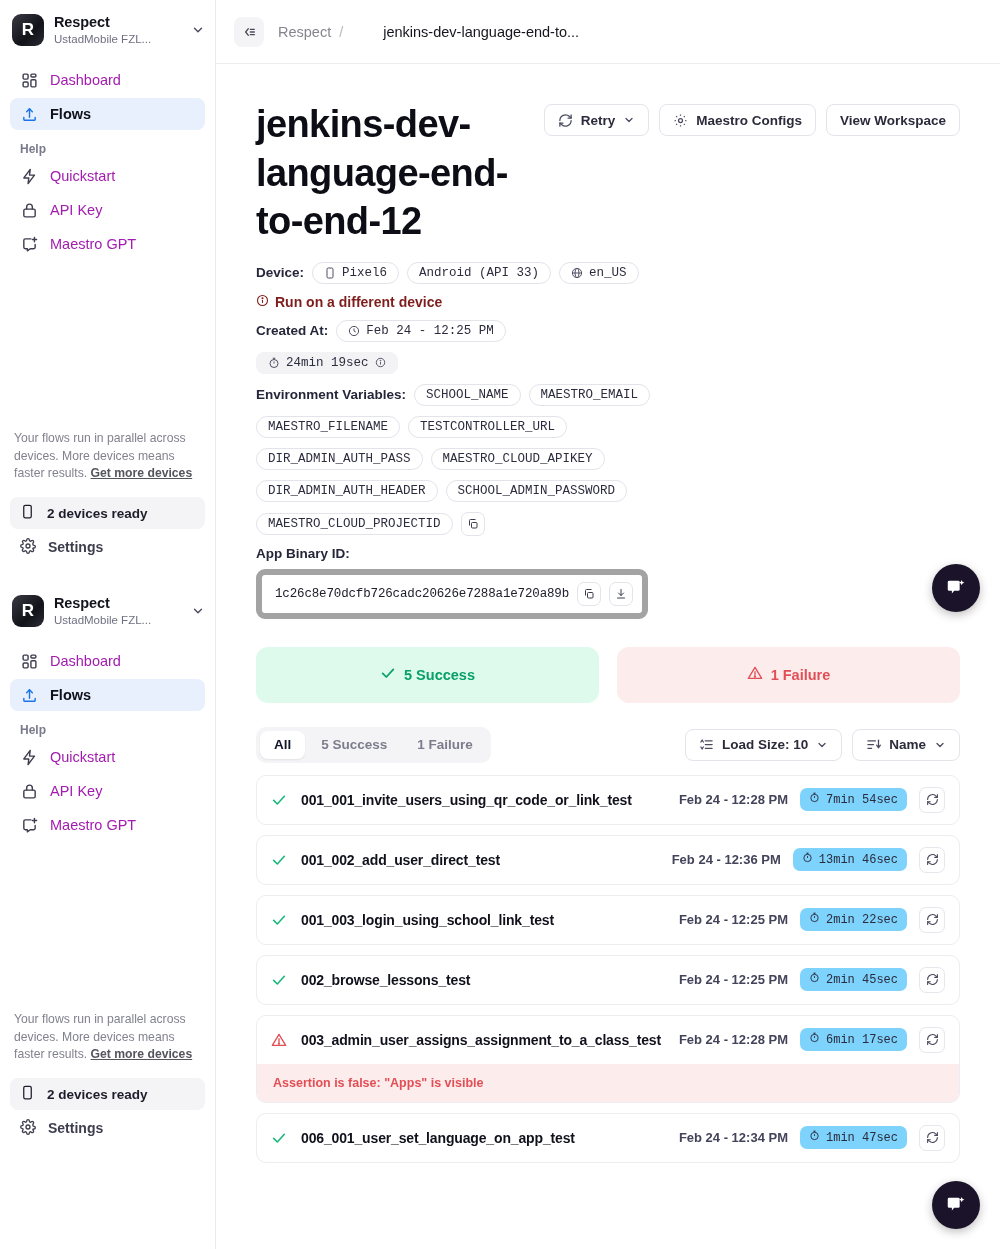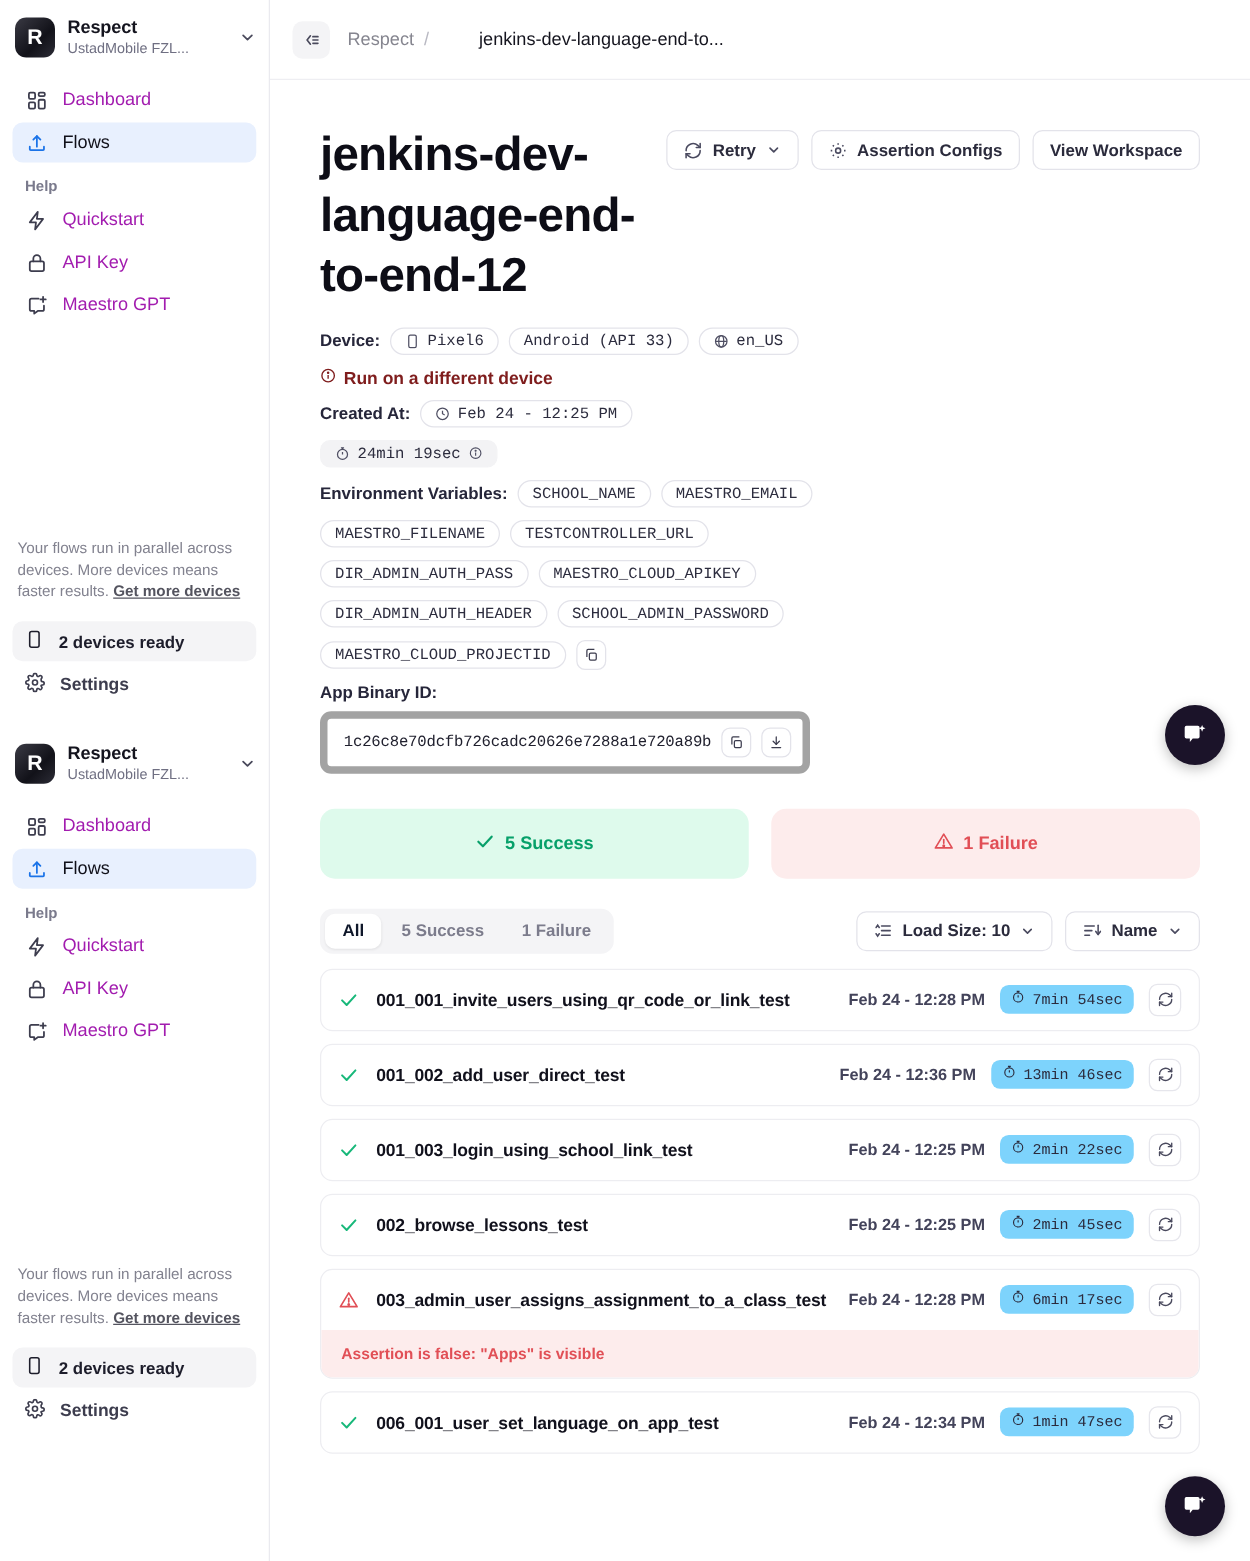--- a/index.html
+++ b/index.html
@@ -42,21 +42,21 @@
   .chev { color: #4a4a5c; flex: 0 0 auto; display: flex; }
 
   .nav { padding: 4px 10px 0 10px; }
   .nav-item {
     display: flex; align-items: center; gap: 12px;
     height: 32px; padding: 0 10px; border-radius: 8px;
     font-size: 14.5px; color: #a21caf; font-weight: 400;
     margin-bottom: 2px; cursor: pointer;
   }
   .nav-item .ico { width: 18px; height: 18px; display: flex; align-items: center; justify-content: center; flex: 0 0 18px; color: #3d3d4e; }
-  .nav-item.active { background: #e8f0fe; color: #101019; font-weight: 400; }
+  .nav-item.active { background: #e8f0fe; color: #101019; font-weight: 700; }
   .nav-item.active .ico { color: #1a73e8; }
   .nav-group-label {
     font-size: 12px; color: #7a7a8c; font-weight: 600;
     padding: 10px 10px 4px 10px;
   }
   .sb-promo {
     padding: 0 14px; font-size: 12.2px; color: #82828f;
     line-height: 1.45;
   }
   .sb-promo a { color: #54545f; text-decoration: underline; font-weight: 600; }
@@ -421,21 +421,21 @@
                 </svg>
             </span>
           </div>
           <div class="btn">
             <span class="ico">
               <svg width="15" height="15" viewBox="0 0 24 24" fill="none" stroke="currentColor" stroke-width="2">
                   <circle cx="12" cy="12" r="3.2"></circle>
                   <path d="M12 2.5v2M12 19.5v2M2.5 12h2M19.5 12h2M5.2 5.2l1.4 1.4M17.4 17.4l1.4 1.4M18.8 5.2l-1.4 1.4M6.6 17.4l-1.4 1.4"></path>
                 </svg>
             </span>
-            <span>Assertion Configs</span>
+            <span>Maestro Configs</span>
           </div>
           <div class="btn">
             <span>View Workspace</span>
           </div>
         </div>
       </div>
 
       <div class="meta">
 
         <div class="meta-line">

